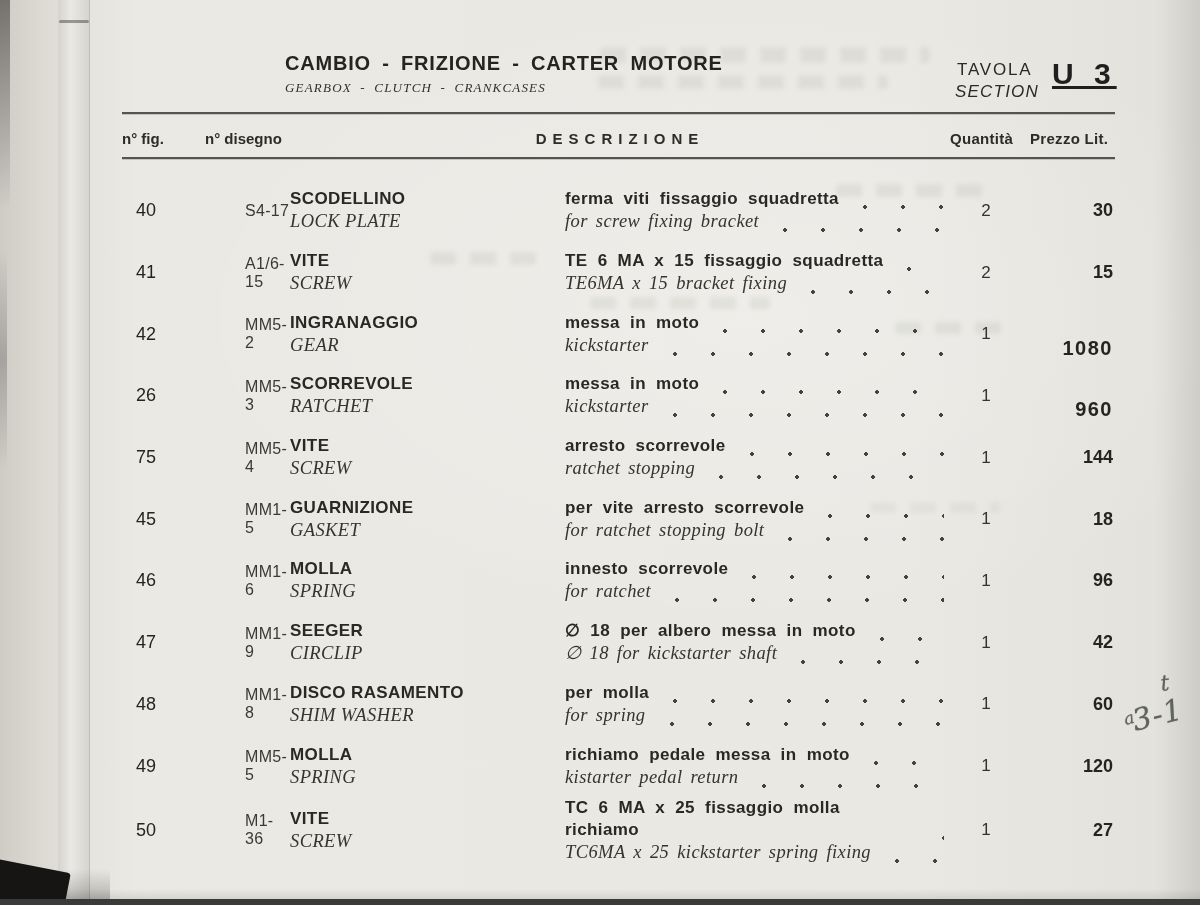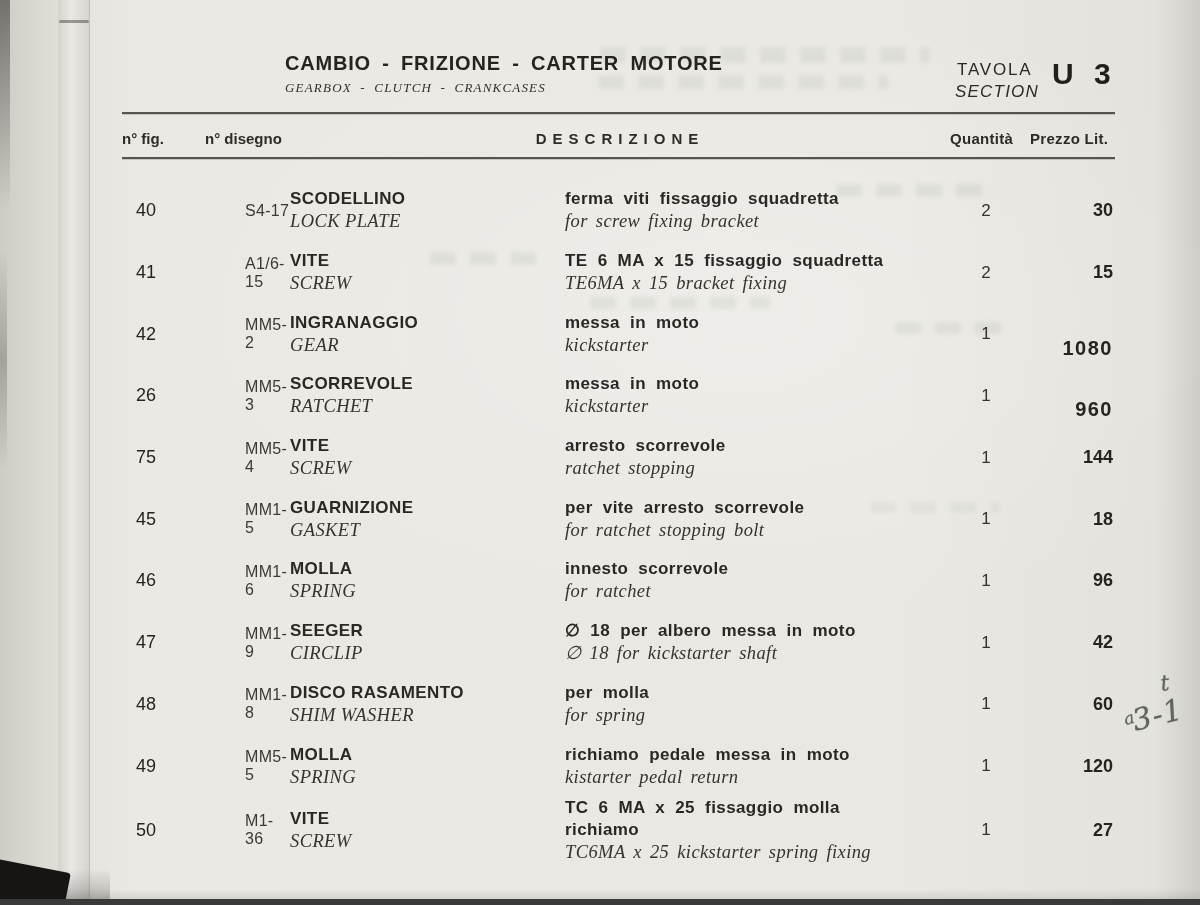--- a/index.html
+++ b/index.html
@@ -30,21 +30,21 @@
     background:linear-gradient(270deg, rgba(60,56,50,.10), rgba(60,56,50,0));pointer-events:none;}
   .smudge{position:absolute;filter:blur(2px);opacity:.10;pointer-events:none;border-radius:3px;
     background:repeating-linear-gradient(90deg, #6f7f6f 0 26px, rgba(111,127,111,0) 26px 40px);}
   
   .title-it{position:absolute;left:285px;top:52px;font-weight:700;font-size:20px;
     letter-spacing:.8px;word-spacing:5px;color:#262421;}
   .title-en{position:absolute;left:285px;top:80px;font-family:Liberation Serif, serif;font-style:italic;
     font-size:13px;letter-spacing:1.2px;word-spacing:4px;color:#33312d;}
   .tavola{position:absolute;left:957px;top:60px;font-size:17px;letter-spacing:1.8px;color:#2c2a27;}
   .section{position:absolute;left:955px;top:82px;font-size:17px;font-style:italic;letter-spacing:1.2px;color:#2c2a27;}
-  .ucode{position:absolute;left:1052px;top:57px;font-size:30px;font-weight:700;letter-spacing:6px;color:#211f1d;}
+  .ucode{position:absolute;left:1052px;top:57px;font-size:30px;font-weight:700;letter-spacing:6px;color:#211f1d;text-decoration:underline;}
   .rule{position:absolute;left:122px;width:993px;height:2px;background:#565450;
     box-shadow:0 1px 0 rgba(86,84,80,.25);}
   .rule-title{top:112px;}
   .rule-headers{top:157px;}
   
   .grid-cols{display:grid;grid-template-columns:78px 90px 275px 385px 72px 93px;}
   .col-headers{position:absolute;left:122px;top:130px;width:993px;font-weight:700;font-size:15px;color:#2e2c29;}
   .ch-fig{padding-left:0;}
   .ch-dis{padding-left:5px;}
   .ch-desc{grid-column:3 / span 2;text-align:center;letter-spacing:6px;}
@@ -52,21 +52,21 @@
   .ch-prz{padding-left:8px;letter-spacing:.3px;}
   .rows{position:absolute;left:122px;top:180px;width:993px;}
   .row{height:61.7px;align-items:center;}
   .fig{font-weight:400;font-size:18px;padding-left:14px;color:#262421;}
   .dis{font-size:16px;letter-spacing:.3px;color:#3b3935;padding-left:5px;margin-left:40px;}
   .l1{font-weight:700;font-size:17px;line-height:22px;letter-spacing:.4px;color:#2a2825;}
   .l2{font-family:"Liberation Serif",serif;font-style:italic;font-size:18.5px;line-height:23px;
     letter-spacing:.4px;color:#36342f;}
   .cell-details .l1{word-spacing:5px;}
   .cell-details .l2{word-spacing:3px;}
-  .dline{display:flex;align-items:center;}
+  .dline{display:flex;}
   .dfill{flex:1;min-width:12px;margin:0 6px 0 14px;
     background:radial-gradient(circle at 2px 3px, #44423d 1.6px, rgba(0,0,0,0) 2px);
     background-size:38px 6px;background-repeat:repeat-x;background-position:10px bottom;}
   .qty{text-align:center;font-size:17px;color:#35332f;}
   .price{text-align:right;font-weight:700;font-size:18px;padding-right:2px;color:#262421;}
   .price.em{font-size:20px;letter-spacing:1.5px;margin-top:28px;}
   
   .annotation{position:absolute;left:1124px;top:698px;transform:rotate(-14deg);
     color:#5f655e;font-family:"DejaVu Serif",serif;font-style:italic;
     text-shadow:0 0 1px rgba(95,101,94,.6);}

